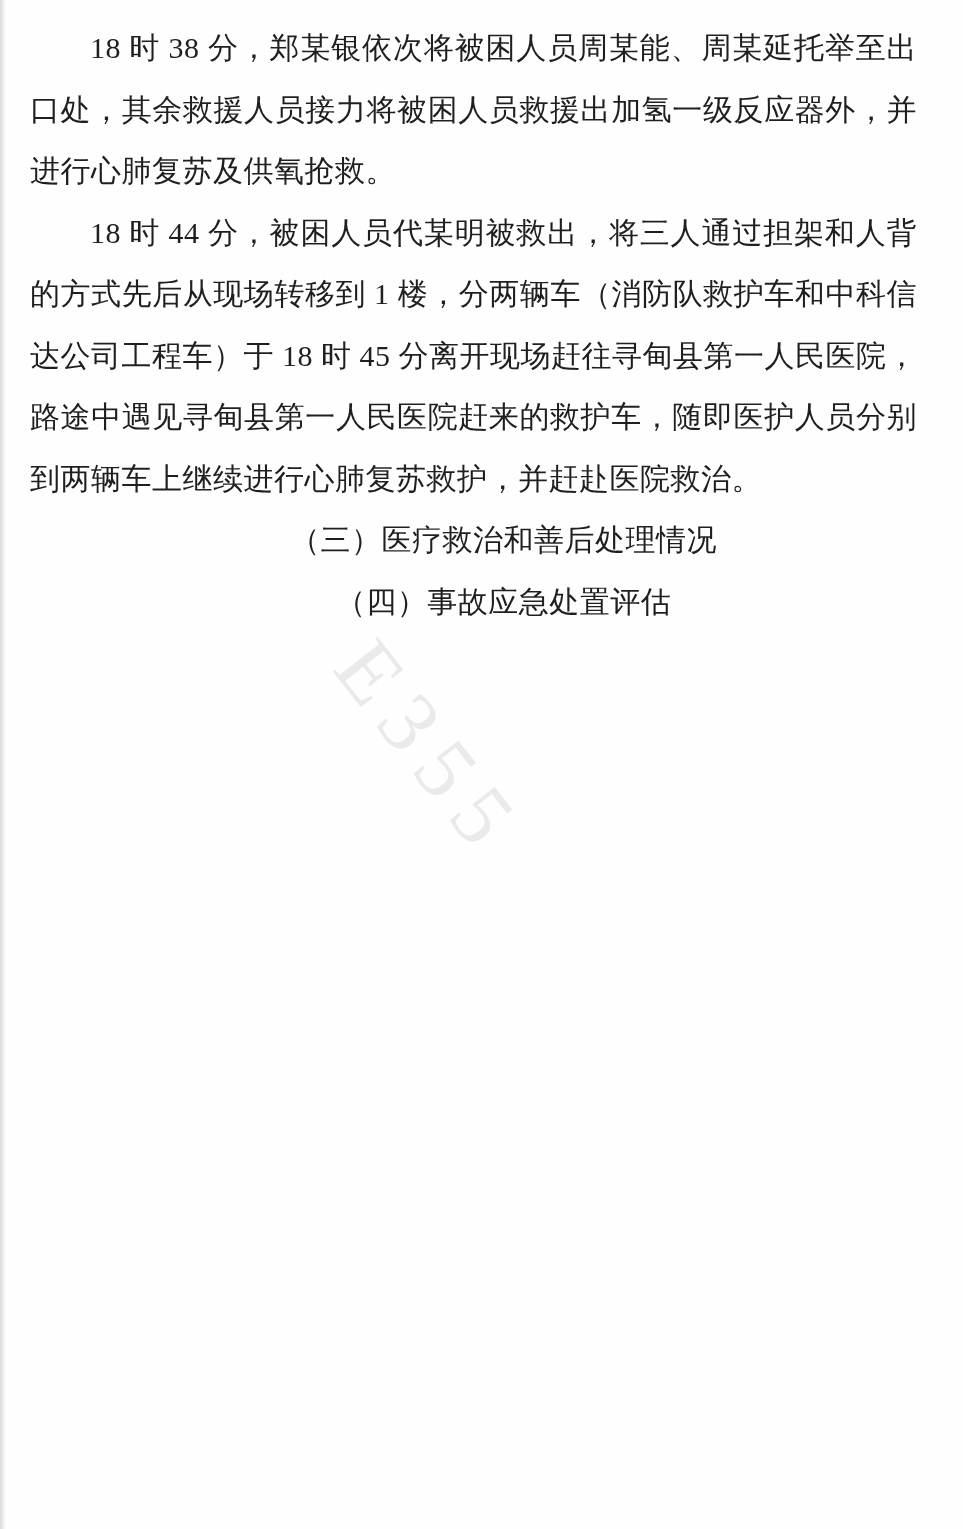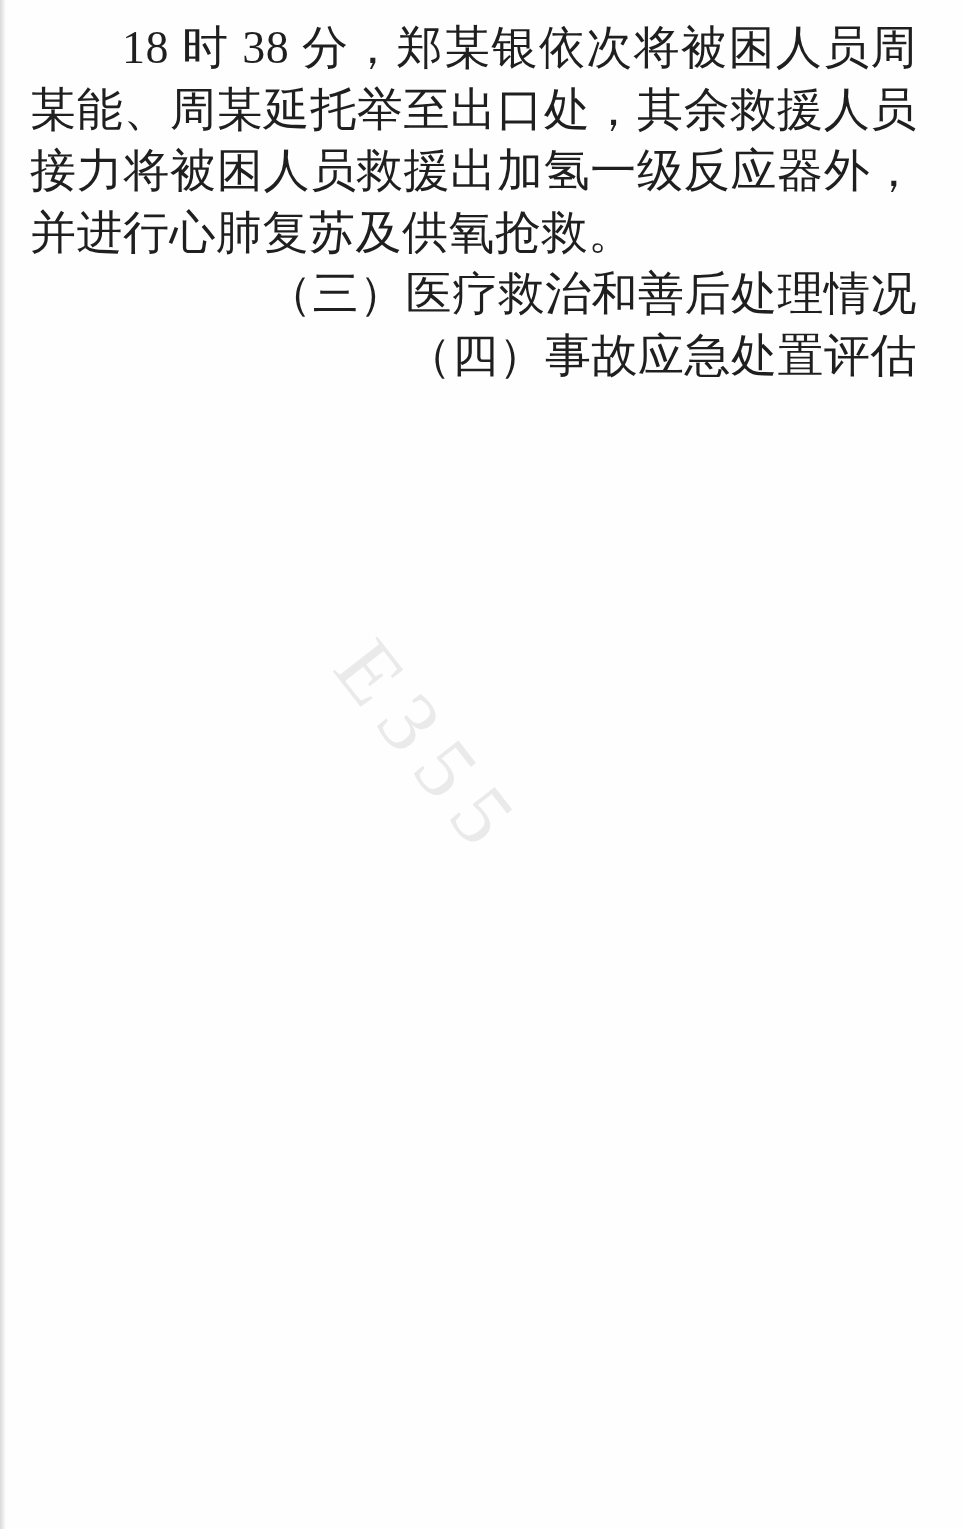--- a/index.html
+++ b/index.html
@@ -35,29 +35,29 @@
     position: absolute;
     top: 17px;
     left: 30px;
     width: 887px;
     text-align: justify;
     text-justify: inter-ideograph;
   }
   .para, .heading {
     margin: 0;
     padding: 0;
-    font-size: 46px;
+    font-size: 30px;
     line-height: 61.5px;
     font-weight: normal;
     text-indent: 2em;
     letter-spacing: 0.5px;
     word-break: break-all;
   }
   .heading {
-    text-align: right;
+    text-align: center;
     
     font-style: normal;
   }
   .watermark {
     position: absolute;
     left: 388px;
     top: 625px;
     font-size: 86px;
     line-height: 1;
     color: rgba(130, 130, 130, 0.16);
@@ -75,20 +75,21 @@
 <div class="page">
 
   <div class="edge-strip"></div>
 
   <div class="watermark">E355</div>
 
   <main class="content">
 
     <p class="para">18 时 38 分，郑某银依次将被困人员周某能、周某延托举至出口处，其余救援人员接力将被困人员救援出加氢一级反应器外，并进行心肺复苏及供氧抢救。</p>
 
+    <p class="para">18 时 44 分，被困人员代某明被救出，将三人通过担架和人背的方式先后从现场转移到 1 楼，分两辆车（消防队救护车和中科信达公司工程车）于 18 时 45 分离开现场赶往寻甸县第一人民医院，路途中遇见寻甸县第一人民医院赶来的救护车，随即医护人员分别到两辆车上继续进行心肺复苏救护，并赶赴医院救治。</p>
 
 
     <h3 class="heading">（三）医疗救治和善后处理情况</h3>
 
 
     <h3 class="heading">（四）事故应急处置评估</h3>
 
   </main>
 </div>
 

